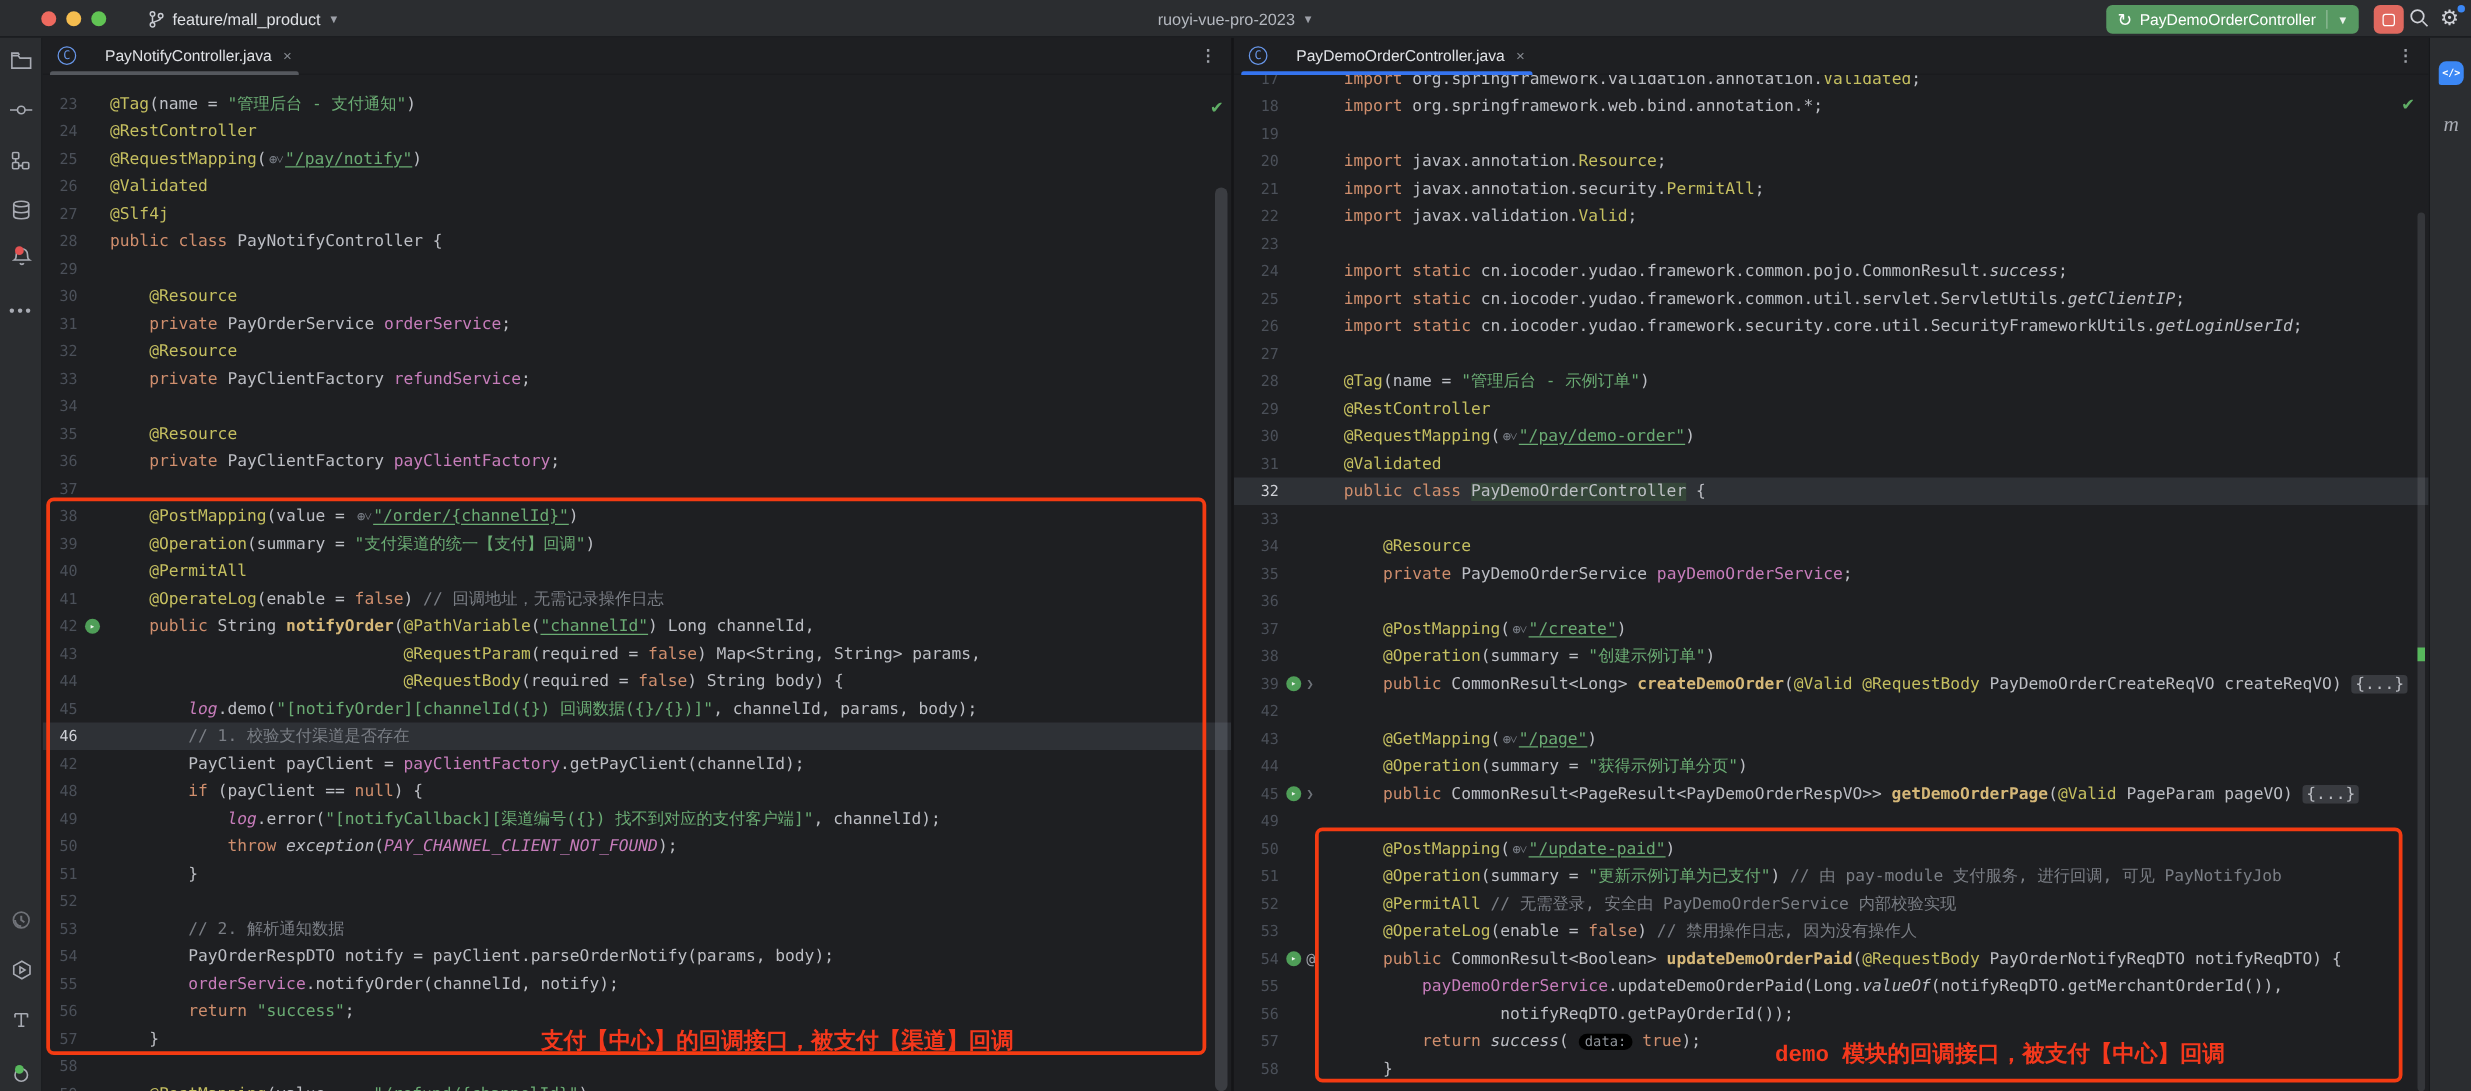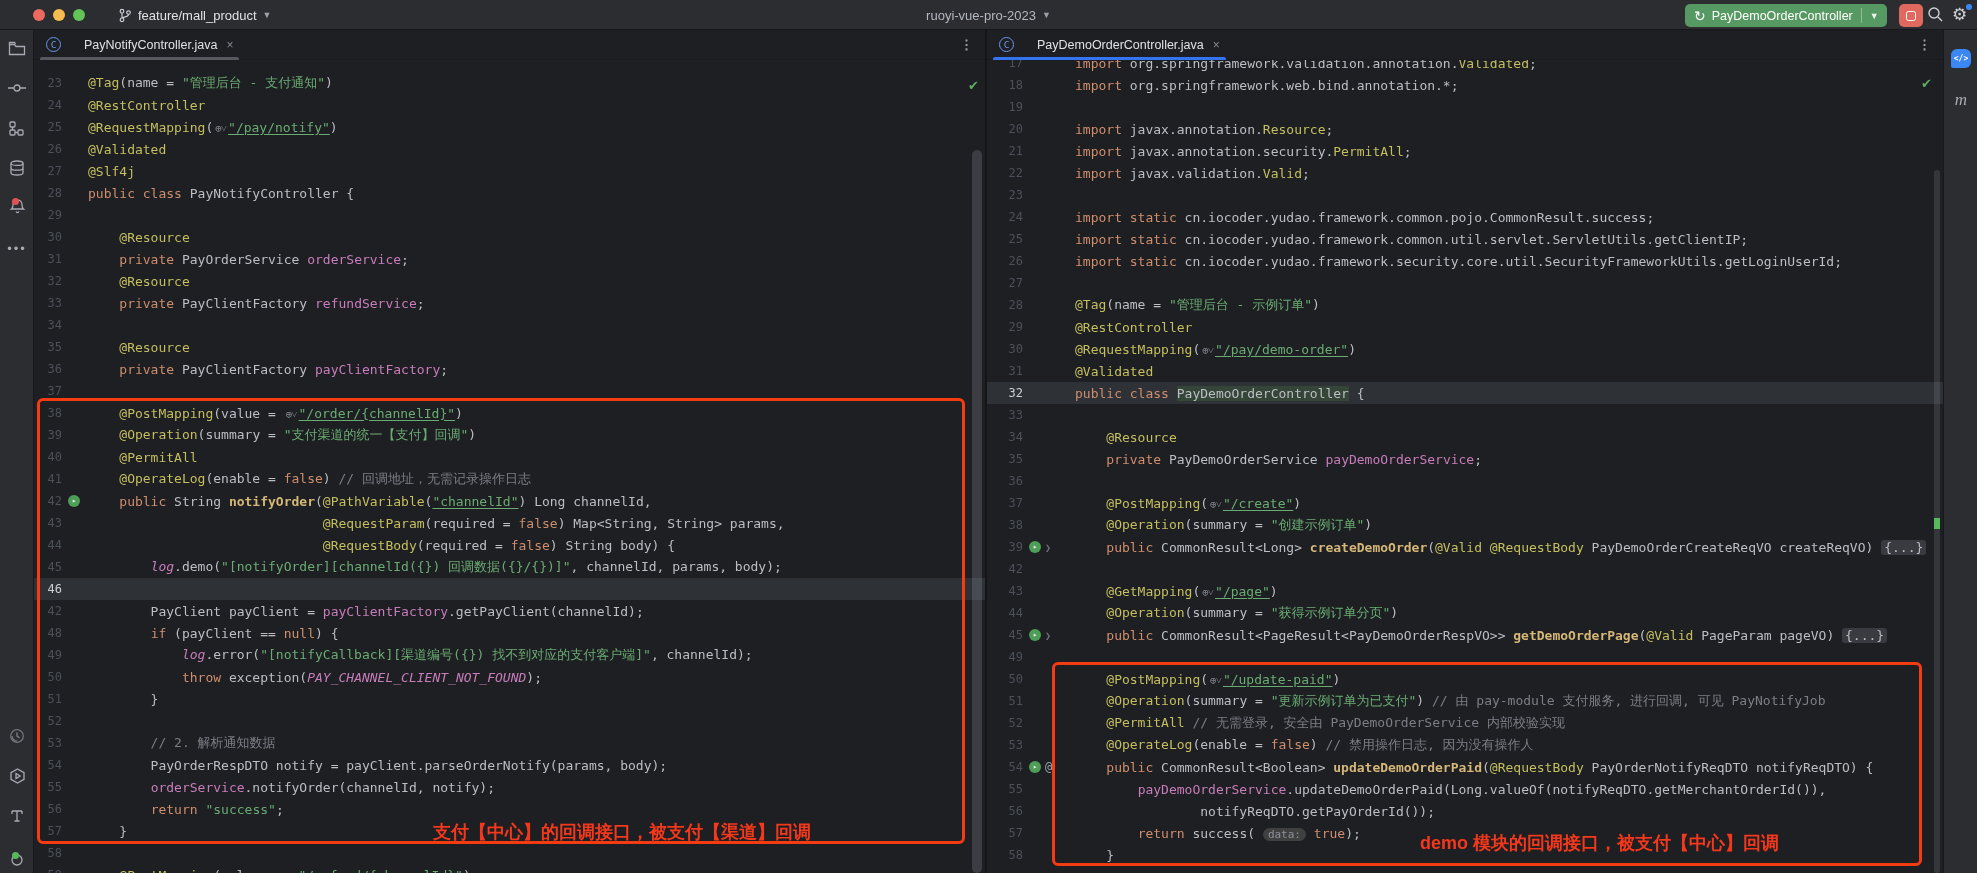--- a/index.html
+++ b/index.html
@@ -84,33 +84,33 @@
   
   .tok-d  { color:#bcbec4; }
   .tok-kw { color:#cf8e6d; }
   .tok-ann{ color:#c5bf60; }
   .tok-s  { color:#6aab73; }
   .tok-su { color:#6aab73; text-decoration:underline; text-underline-offset:2px; }
   .tok-c  { color:#7a7e85; }
   .tok-f  { color:#c77dbb; }
   .tok-fi { color:#c77dbb; font-style:italic; }
   .tok-m  { color:#d5b778; font-weight:bold;margin-top:48px; }
-  .tok-i  { color:#bcbec4; }
+  .tok-i  { font-style:italic; color:#bcbec4; }
   .tok-g  { color:#7d828b; font-size:11px; letter-spacing:-1px; padding:0 2px; }
   .tok-e  { background:#393b40; border-radius:3px; padding:0 3px; color:#bcbec4; }
-  .tok-h  { background:#404040; border-radius:7px; padding:0 5px; color:#8c9198; font-size:11px; }
+  .tok-h  { background:#000000; border-radius:7px; padding:0 5px; color:#8c9198; font-size:11px; }
   .tok-hlid { background:#354639; }
 
   
   .redbox { position:absolute; border:3px solid #f43b12; border-radius:6px; z-index:10; pointer-events:none; }
   .redbox.l { left:37px; top:398px; width:928px; height:446px; }
   .redbox.r { left:1052px; top:662px; width:870px; height:204px; }
   .rednote { position:absolute; color:#f4381c; font-size:18px; font-weight:bold; z-index:11; }
   .rednote.l { left:433px; top:820px; }
-  .rednote.r { left:1420px; top:831px; }
+  .rednote.r { left:1420px; top:831px;font-family:Liberation Mono, monospace; }
 
   
   .check { position:absolute; color:#5fad65; font-size:13px; z-index:12; }
   .sbar { position:absolute; background:rgba(164,170,180,.22); border-radius:5px; z-index:9; }
   .sbar.lp { left:972px; top:150px; width:10px; height:723px; }
   .sbar.rp { left:1934px; top:170px; width:6px; height:703px; background:rgba(164,170,180,.17); }
   .smark { position:absolute; left:1934px; top:518px; width:6px; height:11px; background:#57b85c; z-index:10; }
 </style>
 </head>
 <body>
@@ -255,21 +255,21 @@
         <div class="row"><span class="ln">36</span><span class="gut"></span><span class="code"><span class="tok-d">    </span><span class="tok-kw">private </span><span class="tok-d">PayClientFactory </span><span class="tok-f">payClientFactory</span><span class="tok-d">;</span></span></div>
         <div class="row"><span class="ln">37</span><span class="gut"></span><span class="code"></span></div>
         <div class="row"><span class="ln">38</span><span class="gut"></span><span class="code"><span class="tok-d">    </span><span class="tok-ann">@PostMapping</span><span class="tok-d">(value = </span><span class="tok-g">⊕˅</span><span class="tok-su">"/order/{channelId}"</span><span class="tok-d">)</span></span></div>
         <div class="row"><span class="ln">39</span><span class="gut"></span><span class="code"><span class="tok-d">    </span><span class="tok-ann">@Operation</span><span class="tok-d">(summary = </span><span class="tok-s">"支付渠道的统一【支付】回调"</span><span class="tok-d">)</span></span></div>
         <div class="row"><span class="ln">40</span><span class="gut"></span><span class="code"><span class="tok-d">    </span><span class="tok-ann">@PermitAll</span></span></div>
         <div class="row"><span class="ln">41</span><span class="gut"></span><span class="code"><span class="tok-d">    </span><span class="tok-ann">@OperateLog</span><span class="tok-d">(enable = </span><span class="tok-kw">false</span><span class="tok-d">) </span><span class="tok-c">// 回调地址，无需记录操作日志</span></span></div>
         <div class="row"><span class="ln">42</span><span class="gut"><span class="epico">▸</span></span><span class="code"><span class="tok-kw">    public </span><span class="tok-d">String </span><span class="tok-m">notifyOrder</span><span class="tok-d">(</span><span class="tok-ann">@PathVariable</span><span class="tok-d">(</span><span class="tok-su">"channelId"</span><span class="tok-d">) Long channelId,</span></span></div>
         <div class="row"><span class="ln">43</span><span class="gut"></span><span class="code"><span class="tok-d">                              </span><span class="tok-ann">@RequestParam</span><span class="tok-d">(required = </span><span class="tok-kw">false</span><span class="tok-d">) Map&lt;String, String&gt; params,</span></span></div>
         <div class="row"><span class="ln">44</span><span class="gut"></span><span class="code"><span class="tok-d">                              </span><span class="tok-ann">@RequestBody</span><span class="tok-d">(required = </span><span class="tok-kw">false</span><span class="tok-d">) String body) {</span></span></div>
         <div class="row"><span class="ln">45</span><span class="gut"></span><span class="code"><span class="tok-d">        </span><span class="tok-fi">log</span><span class="tok-d">.demo(</span><span class="tok-s">"[notifyOrder][channelId({}) 回调数据({}/{})]"</span><span class="tok-d">, channelId, params, body);</span></span></div>
-        <div class="row hl"><span class="ln">46</span><span class="gut"></span></div>
+        <div class="row hl"><span class="ln">46</span><span class="gut"></span><span class="code"><span class="tok-c">        // 1. 校验支付渠道是否存在</span></span></div>
         <div class="row"><span class="ln">42</span><span class="gut"></span><span class="code"><span class="tok-d">        PayClient payClient = </span><span class="tok-f">payClientFactory</span><span class="tok-d">.getPayClient(channelId);</span></span></div>
         <div class="row"><span class="ln">48</span><span class="gut"></span><span class="code"><span class="tok-d">        </span><span class="tok-kw">if</span><span class="tok-d"> (payClient == </span><span class="tok-kw">null</span><span class="tok-d">) {</span></span></div>
         <div class="row"><span class="ln">49</span><span class="gut"></span><span class="code"><span class="tok-d">            </span><span class="tok-fi">log</span><span class="tok-d">.error(</span><span class="tok-s">"[notifyCallback][渠道编号({}) 找不到对应的支付客户端]"</span><span class="tok-d">, channelId);</span></span></div>
         <div class="row"><span class="ln">50</span><span class="gut"></span><span class="code"><span class="tok-d">            </span><span class="tok-kw">throw </span><span class="tok-i">exception</span><span class="tok-d">(</span><span class="tok-fi">PAY_CHANNEL_CLIENT_NOT_FOUND</span><span class="tok-d">);</span></span></div>
         <div class="row"><span class="ln">51</span><span class="gut"></span><span class="code"><span class="tok-d">        }</span></span></div>
         <div class="row"><span class="ln">52</span><span class="gut"></span><span class="code"></span></div>
         <div class="row"><span class="ln">53</span><span class="gut"></span><span class="code"><span class="tok-c">        // 2. 解析通知数据</span></span></div>
         <div class="row"><span class="ln">54</span><span class="gut"></span><span class="code"><span class="tok-d">        PayOrderRespDTO notify = payClient.parseOrderNotify(params, body);</span></span></div>
         <div class="row"><span class="ln">55</span><span class="gut"></span><span class="code"><span class="tok-d">        </span><span class="tok-f">orderService</span><span class="tok-d">.notifyOrder(channelId, notify);</span></span></div>
         <div class="row"><span class="ln">56</span><span class="gut"></span><span class="code"><span class="tok-d">        </span><span class="tok-kw">return </span><span class="tok-s">"success"</span><span class="tok-d">;</span></span></div>

